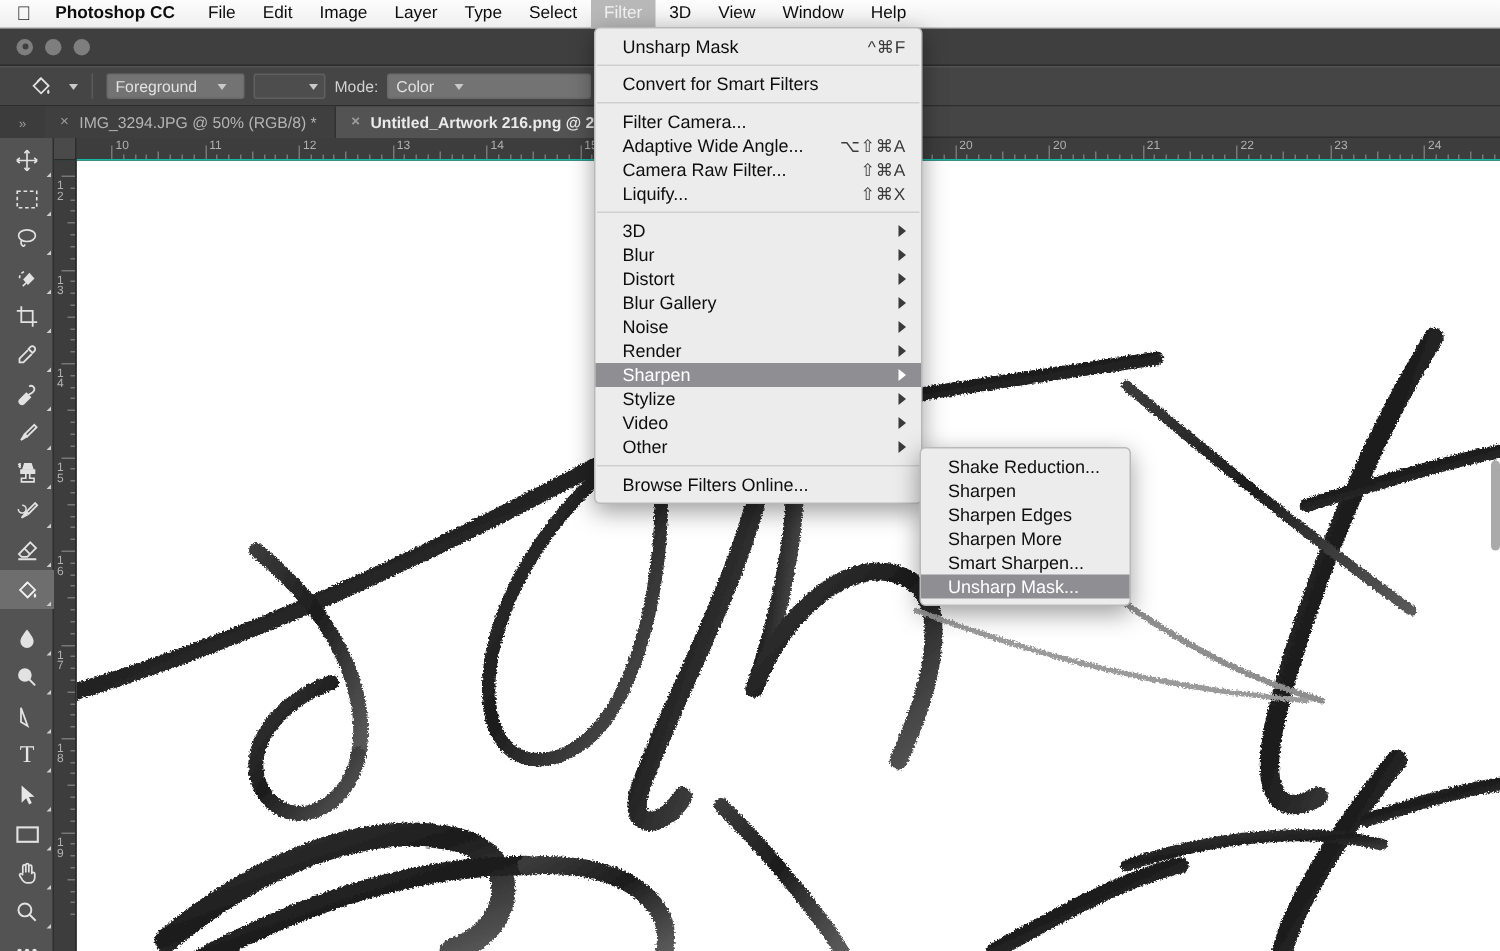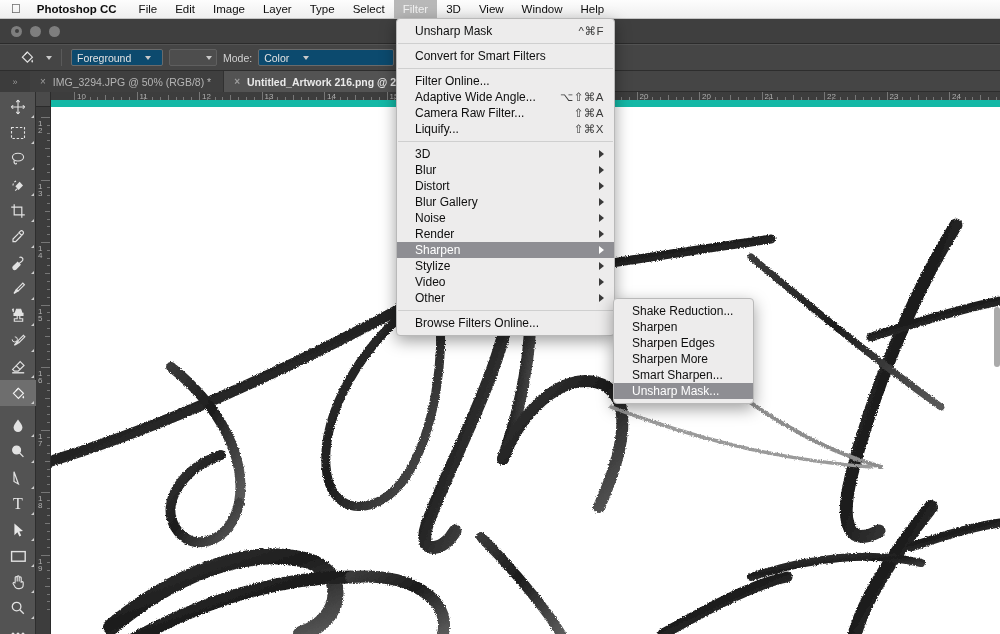--- a/index.html
+++ b/index.html
@@ -49,21 +49,21 @@
     background:#454545; border-bottom:1px solid #2d2d2d;
     display:flex; align-items:center; padding-left:14px; gap:6px; z-index:10;
   }
   .opt-tool {
     width:26px; height:20px; display:flex; align-items:center; justify-content:center;
   }
   .caret { width:0;height:0;border-left:3.5px solid transparent;border-right:3.5px solid transparent;
            border-top:4px solid #c9c9c9; }
   .opt-label { font-size:10.5px; color:#d2d2d2; white-space:nowrap; }
   .opt-select {
-    height:17px; background:#0c4a6e; border:1px solid #6a6a6a; border-radius:2px;
+    height:17px; background:#737373; border:1px solid #6a6a6a; border-radius:2px;
     display:flex; align-items:center; padding:0 5px; gap:14px;
     font-size:10.5px; color:#e2e2e2; white-space:nowrap;
   }
   .opt-swatch { width:48px; height:17px; background:#4d4d4d; border:1px solid #5f5f5f; border-radius:2px;
                 display:flex; align-items:center; justify-content:flex-end; padding-right:4px;}
   .opt-box {
     height:17px; background:#4a4a4a; border:1px solid #6a6a6a; border-radius:2px;
     display:flex; align-items:center; padding:0 4px; font-size:10.5px; color:#e6e6e6;
   }
   .sep-v { width:1px; height:17px; background:#5a5a5a; margin:0 3px; }
@@ -95,21 +95,21 @@
   }
   .tool.sel { background:#6e6e6e; }
   .tool .tri { position:absolute; right:2px; bottom:2px; width:0;height:0;
     border-left:3px solid transparent; border-bottom:3px solid #cfcfcf; }
   .tool svg { display:block; }
   .tb-div { height:7px; }
 
   
   .ruler-h {
     position:absolute; left:36px; top:92px; width:964px; height:15px;
-    background:#3d3d3d; border-bottom:7px solid #14b8a6; overflow:hidden; z-index:8;
+    background:#3d3d3d; border-bottom:1px solid #14b8a6; overflow:hidden; z-index:8;
   }
   .ruler-v {
     position:absolute; left:36px; top:107px; width:15px; height:527px;
     background:#3d3d3d; border-right:1px solid #2b2b2b; overflow:hidden; z-index:8;
   }
   .rtickH { position:absolute; bottom:0; width:1px; background:#777; }
   .rtickV { position:absolute; right:0; height:1px; background:#777; }
   .rnumH { position:absolute; top:1px; font-size:8px; color:#b0b0b0; line-height:8px; }
   .rnumV { position:absolute; left:2px; font-size:8px; color:#b0b0b0; line-height:7px; width:6px; }
   .corner { position:absolute; left:36px; top:92px; width:15px; height:15px;
@@ -649,21 +649,21 @@
       <div class="mrow">
         <span>Unsharp Mask</span>
         <span class="sc">^⌘F</span>
       </div>
       <div class="mdiv"></div>
       <div class="mrow">
         <span>Convert for Smart Filters</span>
       </div>
       <div class="mdiv"></div>
       <div class="mrow">
-        <span>Filter Online...</span>
+        <span>Filter Camera...</span>
       </div>
       <div class="mrow">
         <span>Adaptive Wide Angle...</span>
         <span class="sc">⌥⇧⌘A</span>
       </div>
       <div class="mrow">
         <span>Camera Raw Filter...</span>
         <span class="sc">⇧⌘A</span>
       </div>
       <div class="mrow">

